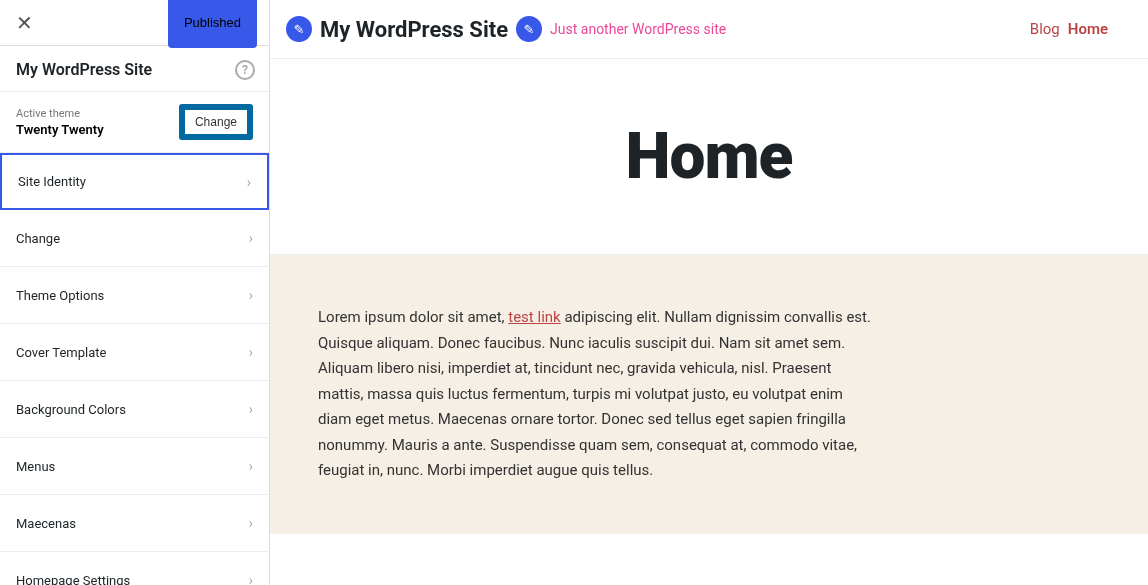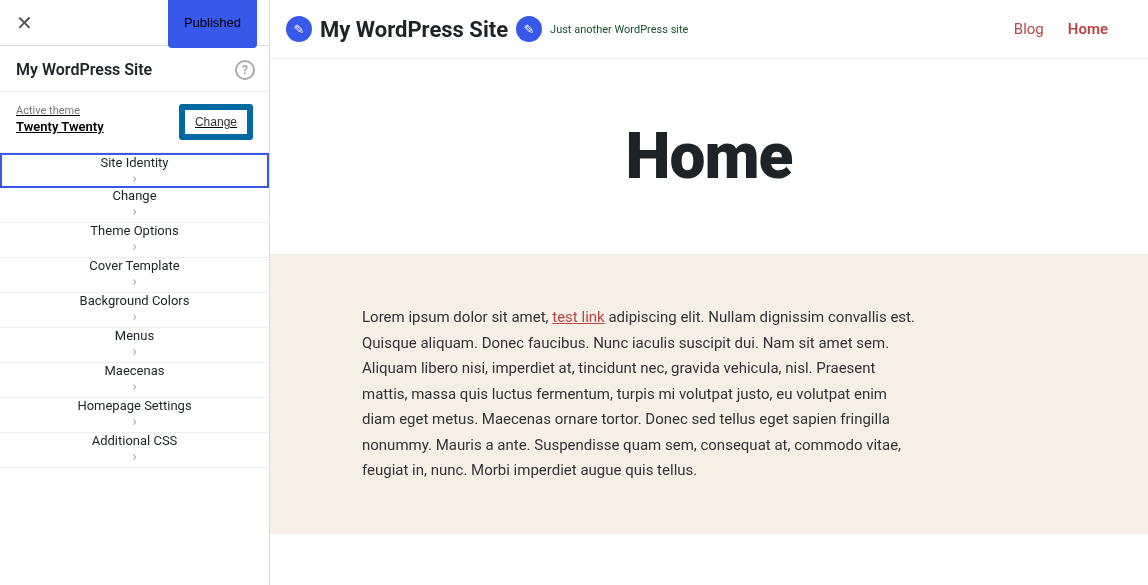--- a/index.html
+++ b/index.html
@@ -77,22 +77,22 @@
       justify-content: center;
       cursor: pointer;
       font-weight: bold;
     }
 
     
     .active-theme-section {
       padding: 12px 16px;
       border-bottom: 1px solid #eee;
       display: flex;
+      align-items: center;
       justify-content: space-between;
-      text-decoration: underline;
     }
     .active-theme-label {
       font-size: 11px;
       color: #777;
     }
     .theme-name {
       font-size: 13px;
       font-weight: 600;
       color: #000000;
       margin-top: 2px;
@@ -104,29 +104,29 @@
       padding: 5px 10px;
       font-size: 12px;
       cursor: pointer;
       color: #333;
     }
 
     
     .menu-item {
       display: flex;
       align-items: center;
+      justify-content: space-between;
       padding: 0 16px;
-      height: 35px;
+      height: 57px;
       border-bottom: 1px solid #eee;
       cursor: pointer;
       font-size: 13px;
       color: #1d2327;
       background: #fff;
       transition: background 0.15s;
-      flex-direction: column;
     }
     .menu-item.active {
       border: 2px solid #3858e9;
       color: #1d2327;
       background: #fff;
     }
     .chevron {
       color: #aaa;
       font-size: 14px;
     }
@@ -165,26 +165,26 @@
       font-size: 13px;
       cursor: pointer;
       flex-shrink: 0;
     }
     .wp-site-title {
       font-size: 22px;
       font-weight: 700;
       color: #1d2327;
     }
     .wp-tagline {
-      font-size: 11px;
-      color: #14532d;
+      font-size: 14px;
+      color: #ec4899;
     }
     .wp-nav {
       display: flex;
-      gap: 24px;
+      gap: 8px;
       align-items: center;
     }
     .wp-nav a {
       text-decoration: none;
       font-size: 15px;
       color: #b44;
     }
     .wp-nav a.active { color: #b44; font-weight: 600; }
 
     
@@ -197,21 +197,21 @@
     .home-page-title {
       font-size: 64px;
       font-weight: 900;
       color: #1d2327;
       letter-spacing: -1px;
     }
 
     
     .content-section {
       background: #f5efe6;
-      padding: 50px 80px 50px 92px;
+      padding: 50px 80px 50px 48px;
     }
     .body-text {
       font-size: 15px;
       line-height: 1.7;
       color: #333;
       max-width: 560px;
     }
     .body-text a {
       color: #b44;
       text-decoration: underline;

